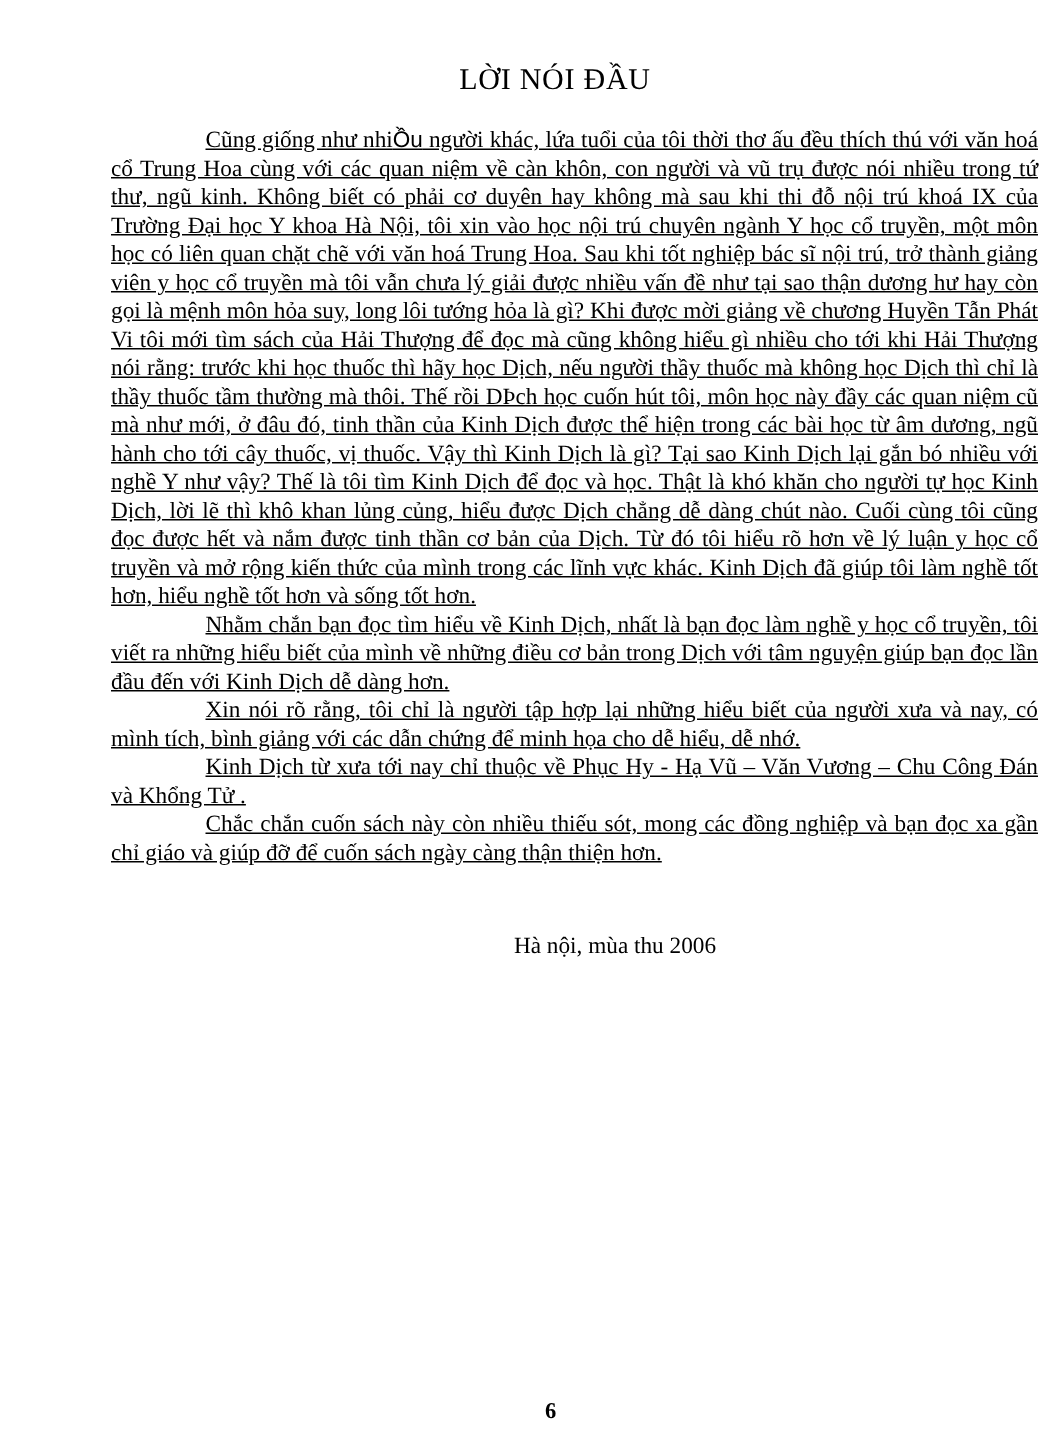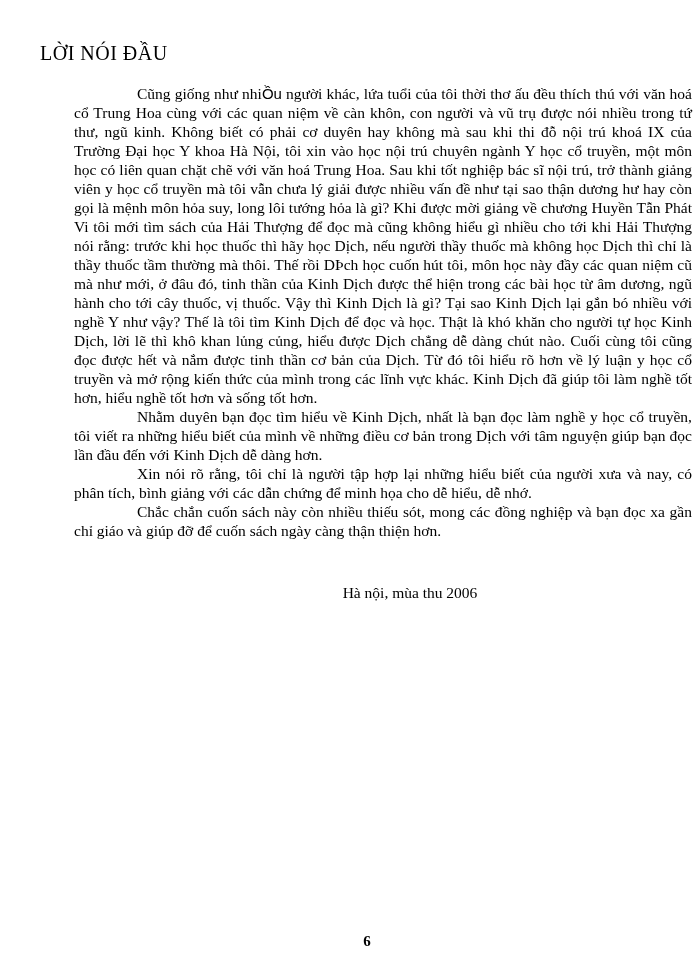--- a/index.html
+++ b/index.html
@@ -18,31 +18,33 @@
   }
   .page {
     position: relative;
     width: 700px;
     height: 960px;
     background: #ffffff;
   }
   .title {
     margin: 40px 0 0 40px;
     width: 660px;
+    text-align: center;
     font-size: 20px;
     font-weight: normal;
     line-height: 26px;
     letter-spacing: 0.5px;
   }
   .body-text {
     margin: 18px 0 0 74px;
     width: 618px;
     text-align: justify;
     font-size: 15.5px;
     line-height: 19px;
+    text-decoration: underline;
   }
   .para {
     margin: 0;
     padding: 0;
     text-indent: 63px;
   }
   .seg-sans {
     font-family: "Liberation Sans", sans-serif;
     font-size: 15px;
   }
@@ -68,22 +70,23 @@
 </style>
 </head>
 <body>
 
 <div class="page">
 
   <h1 class="title">LỜI NÓI ĐẦU</h1>
 
   <div class="body-text">
       <p class="para"><span>Cũng giống như nhi</span><span class="seg-sans">Ồu</span><span> người khác, lứa tuổi của tôi thời thơ ấu đều thích thú với văn hoá cổ Trung Hoa cùng với các quan niệm về càn khôn, con người và vũ trụ được nói nhiều trong tứ thư, ngũ kinh. Không biết có phải cơ duyên hay không mà sau khi thi đỗ nội trú khoá IX của Trường Đại học Y khoa Hà Nội, tôi xin vào học nội trú chuyên ngành Y học cổ truyền, một môn học có liên quan chặt chẽ với văn hoá Trung Hoa. Sau khi tốt nghiệp bác sĩ nội trú, trở thành giảng viên y học cổ truyền mà tôi vẫn chưa lý giải được nhiều vấn đề như tại sao thận dương hư hay còn gọi là mệnh môn hỏa suy, long lôi tướng hỏa là gì? Khi được mời giảng về chương Huyền Tẫn Phát Vi tôi mới tìm sách của Hải Thượng để đọc mà cũng không hiểu gì nhiều cho tới khi Hải Thượng nói rằng: trước khi học thuốc thì hãy học Dịch, nếu người thầy thuốc mà không học Dịch thì chỉ là thầy thuốc tầm thường mà thôi. Thế rồi DÞch học cuốn hút tôi, môn học này đầy các quan niệm cũ mà như mới, ở đâu đó, tinh thần của Kinh Dịch được thể hiện trong các bài học từ âm dương, ngũ hành cho tới cây thuốc, vị thuốc. Vậy thì Kinh Dịch là gì? Tại sao Kinh Dịch lại gắn bó nhiều với nghề Y như vậy? Thế là tôi tìm Kinh Dịch để đọc và học. Thật là khó khăn cho người tự học Kinh Dịch, lời lẽ thì khô khan lủng củng, hiểu được Dịch chẳng dễ dàng chút nào. Cuối cùng tôi cũng đọc được hết và nắm được tinh thần cơ bản của Dịch. Từ đó tôi hiểu rõ hơn về lý luận y học cổ truyền và mở rộng kiến thức của mình trong các lĩnh vực khác. Kinh Dịch đã giúp tôi làm nghề tốt hơn, hiểu nghề tốt hơn và sống tốt hơn.</span></p>
-      <p class="para"><span>Nhằm duyên bạn đọc tìm hiểu về Kinh Dịch, nhất là bạn đọc làm nghề y học cổ truyền, tôi viết ra những hiểu biết của mình về những điều cơ bản trong Dịch với tâm nguyện giúp bạn đọc lần đầu đến với Kinh Dịch dễ dàng hơn.</span></p>
-      <p class="para"><span>Xin nói rõ rằng, tôi chỉ là người tập hợp lại những hiểu biết của người xưa và nay, có phân tích, bình giảng với các dẫn chứng để minh họa cho dễ hiểu, dễ nhớ.</span></p>
+      <p class="para"><span>Nhằm chắn bạn đọc tìm hiểu về Kinh Dịch, nhất là bạn đọc làm nghề y học cổ truyền, tôi viết ra những hiểu biết của mình về những điều cơ bản trong Dịch với tâm nguyện giúp bạn đọc lần đầu đến với Kinh Dịch dễ dàng hơn.</span></p>
+      <p class="para"><span>Xin nói rõ rằng, tôi chỉ là người tập hợp lại những hiểu biết của người xưa và nay, có mình tích, bình giảng với các dẫn chứng để minh họa cho dễ hiểu, dễ nhớ.</span></p>
+      <p class="para"><span>Kinh Dịch từ xưa tới nay chỉ thuộc về Phục Hy - Hạ Vũ – Văn Vương – Chu Công Đán và Khổng Tử .</span></p>
       <p class="para"><span>Chắc chắn cuốn sách này còn nhiều thiếu sót, mong các đồng nghiệp và bạn đọc xa gần chỉ giáo và giúp đỡ để cuốn sách ngày càng thận thiện hơn.</span></p>
     </div>
 
   <div class="signoff">
     <p>Hà nội, mùa thu 2006</p>
   </div>
 
   <div class="page-number">6</div>
 
 </div>

